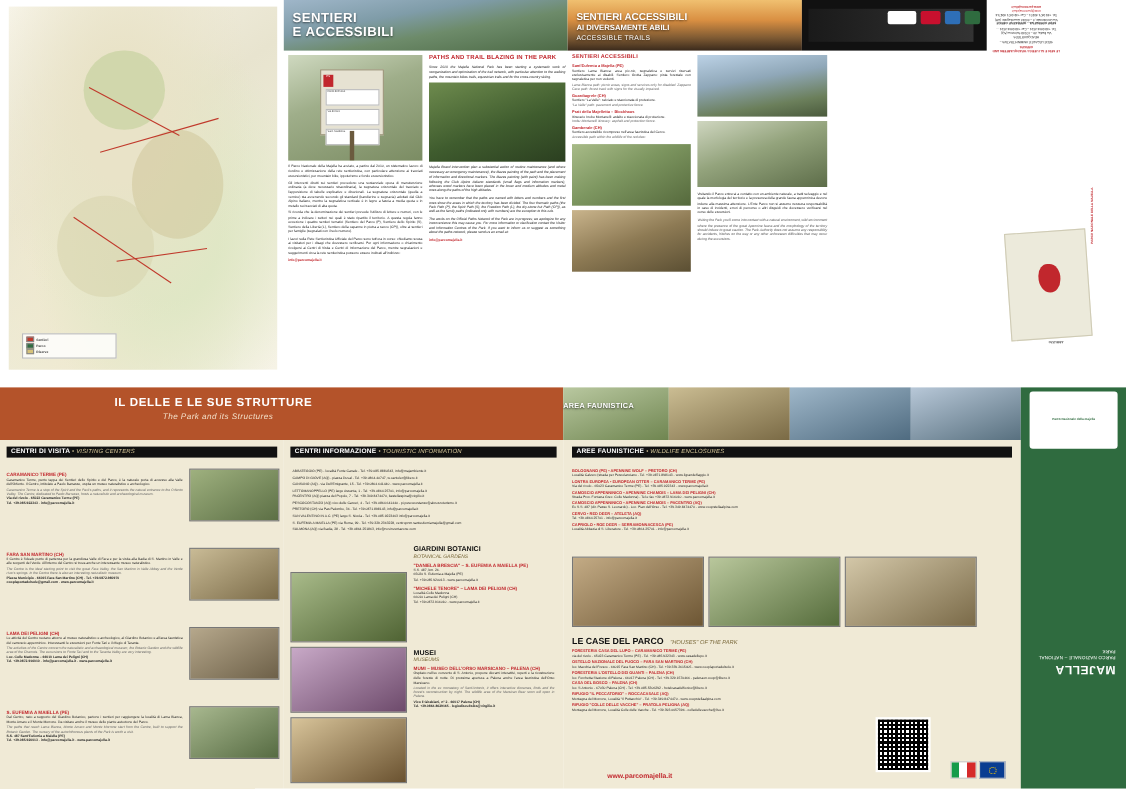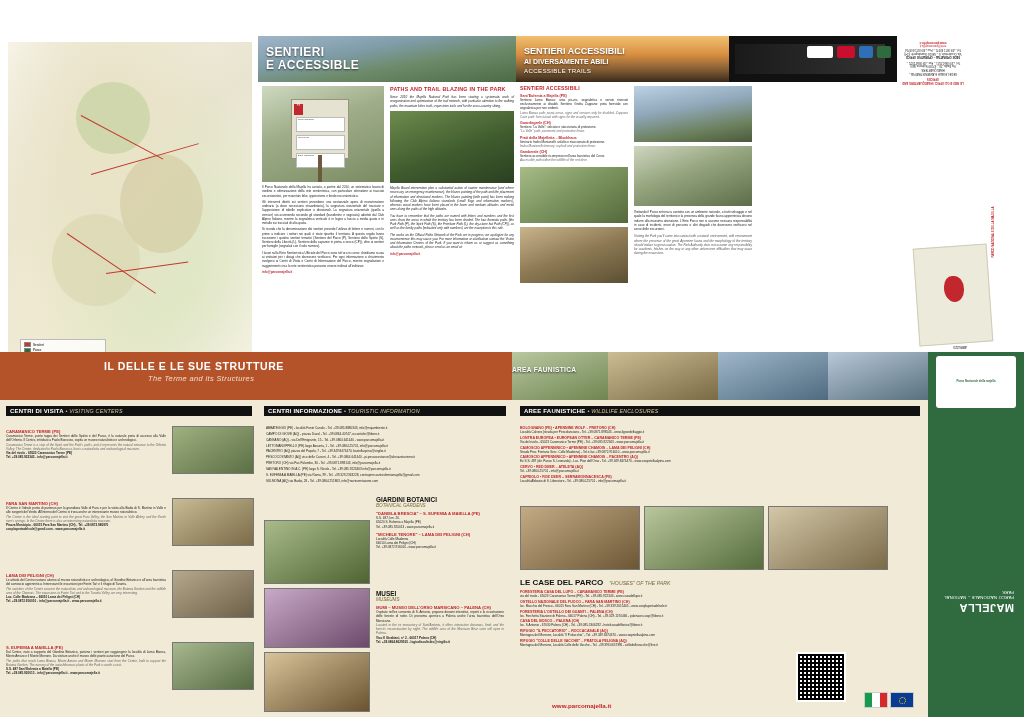--- a/index.html
+++ b/index.html
@@ -9,21 +9,21 @@
   
   .abs{position:absolute;}
   .micro{font-size:2.8px;line-height:1.3;}
   .ital{font-style:italic;}
   .bold{font-weight:bold;}
   .red{color:#c1272d;}
   .white{color:#fff;}
   .center{text-align:center;}
 
   
-  .top{position:absolute;left:0;top:0;width:1024px;height:380px;background:#ffffff;margin-top:36px;}
+  .top{position:absolute;left:0;top:0;width:1024px;height:380px;background:#ffffff;}
 
   
   .mapbox{position:absolute;left:0;top:0;width:258px;height:352px;background:#ffffff;overflow:hidden;}
   .mapimg{position:absolute;left:8px;top:6px;width:244px;height:330px;
      background:
        radial-gradient(ellipse at 42% 30%, #e9e3c8 0 18%, rgba(233,227,200,0) 60%),
        radial-gradient(ellipse at 60% 62%, #dfe7c5 0 22%, rgba(223,231,197,0) 62%),
        radial-gradient(ellipse at 35% 75%, #efe9d0 0 20%, rgba(239,233,208,0) 60%),
        linear-gradient(145deg,#f7f4e8 0%,#e8e4cf 40%,#efedd9 70%,#f6f3e6 100%);
   }
@@ -137,21 +137,21 @@
               </div>
           </div>
         </div>
       </div>
     </div>
 
     <div class="photo ph-hikers"></div>
     <div class="banner">
       <div class="bannertitle">
         <div>SENTIERI</div>
-        <div>E ACCESSIBLE</div>
+        <div>E ACCESSIBILI</div>
       </div>
     </div>
 
     <div class="photo ph-sunset"></div>
     <div class="banner2">
       <div class="t1">SENTIERI ACCESSIBILI</div>
       <div class="t2">AI DIVERSAMENTE ABILI</div>
       <div class="t3">ACCESSIBLE TRAILS</div>
     </div>
 
@@ -253,21 +253,21 @@
   </div>
 
   <div class="band">
     <div class="band-left"></div>
     <div class="band-ph1"></div>
     <div class="band-ph2"></div>
     <div class="band-ph3"></div>
     <div class="band-ph4"></div>
     <div class="band-logo"></div>
     <div class="bandtitle">IL DELLE E LE SUE STRUTTURE</div>
-    <div class="bandsub">The Terme and its Structures</div>
+    <div class="bandsub">The Park and its Structures</div>
     <div class="faunatag">AREA FAUNISTICA</div>
   </div>
 
   <div class="bottom">
 
     <div class="panel-visit">
       <div class="secthead" style="margin:6px 6px 0;">
         <span>CENTRI DI VISITA</span>
         <span class="it"> • </span>
         <span class="it">VISITING CENTERS</span>

